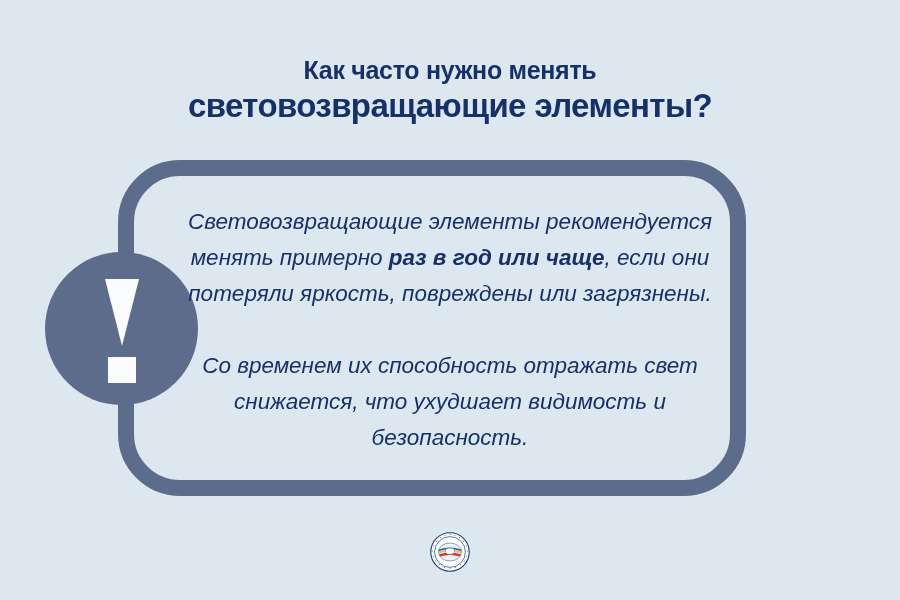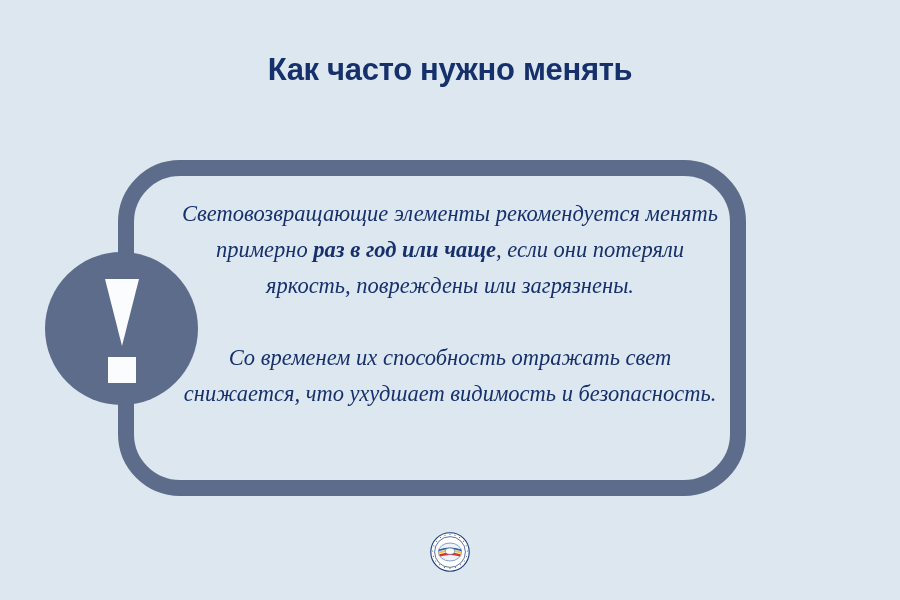--- a/index.html
+++ b/index.html
@@ -30,21 +30,21 @@
     top: 52px;
     text-align: center;
     padding: 0 40px;
     box-sizing: border-box;
   }
   .title-line {
     display: block;
     color: #16306b;
     font-family: "Liberation Sans", sans-serif;
     font-weight: 700;
-    font-size: 31px;
+    font-size: 25px;
     line-height: 36px;
     letter-spacing: -0.3px;
     white-space: nowrap;
   }
   .title-line.line2 {
     font-size: 33px;
     letter-spacing: -0.6px;
   }
 
   
@@ -67,22 +67,21 @@
     top: 196px;
     width: 544px;
     text-align: center;
     color: #16306b;
     font-family: "Liberation Sans", sans-serif;
     font-style: italic;
     font-size: 22.5px;
     line-height: 36px;
   }
   .body-text p {
-    margin: 0;
-    font-family: Liberation Serif, serif;
+    margin: 8px;
   }
   .body-text p.second {
     margin-top: 36px;
     text-align: center;
   }
   .body-text b {
     font-weight: 700;
     font-style: italic;
   }
 
@@ -127,20 +126,21 @@
     height: 40px;
   }
 </style>
 </head>
 <body>
 
 <div id="poster">
 
   <div class="title-block">
     <span class="title-line line1">Как часто нужно менять</span>
+    <span class="title-line line2">световозвращающие элементы?</span>
   </div>
 
   <div class="frame"></div>
 
   <div class="badge">
     <span class="bang-stem"></span>
     <span class="bang-dot"></span>
   </div>
 
   <div class="body-text">

